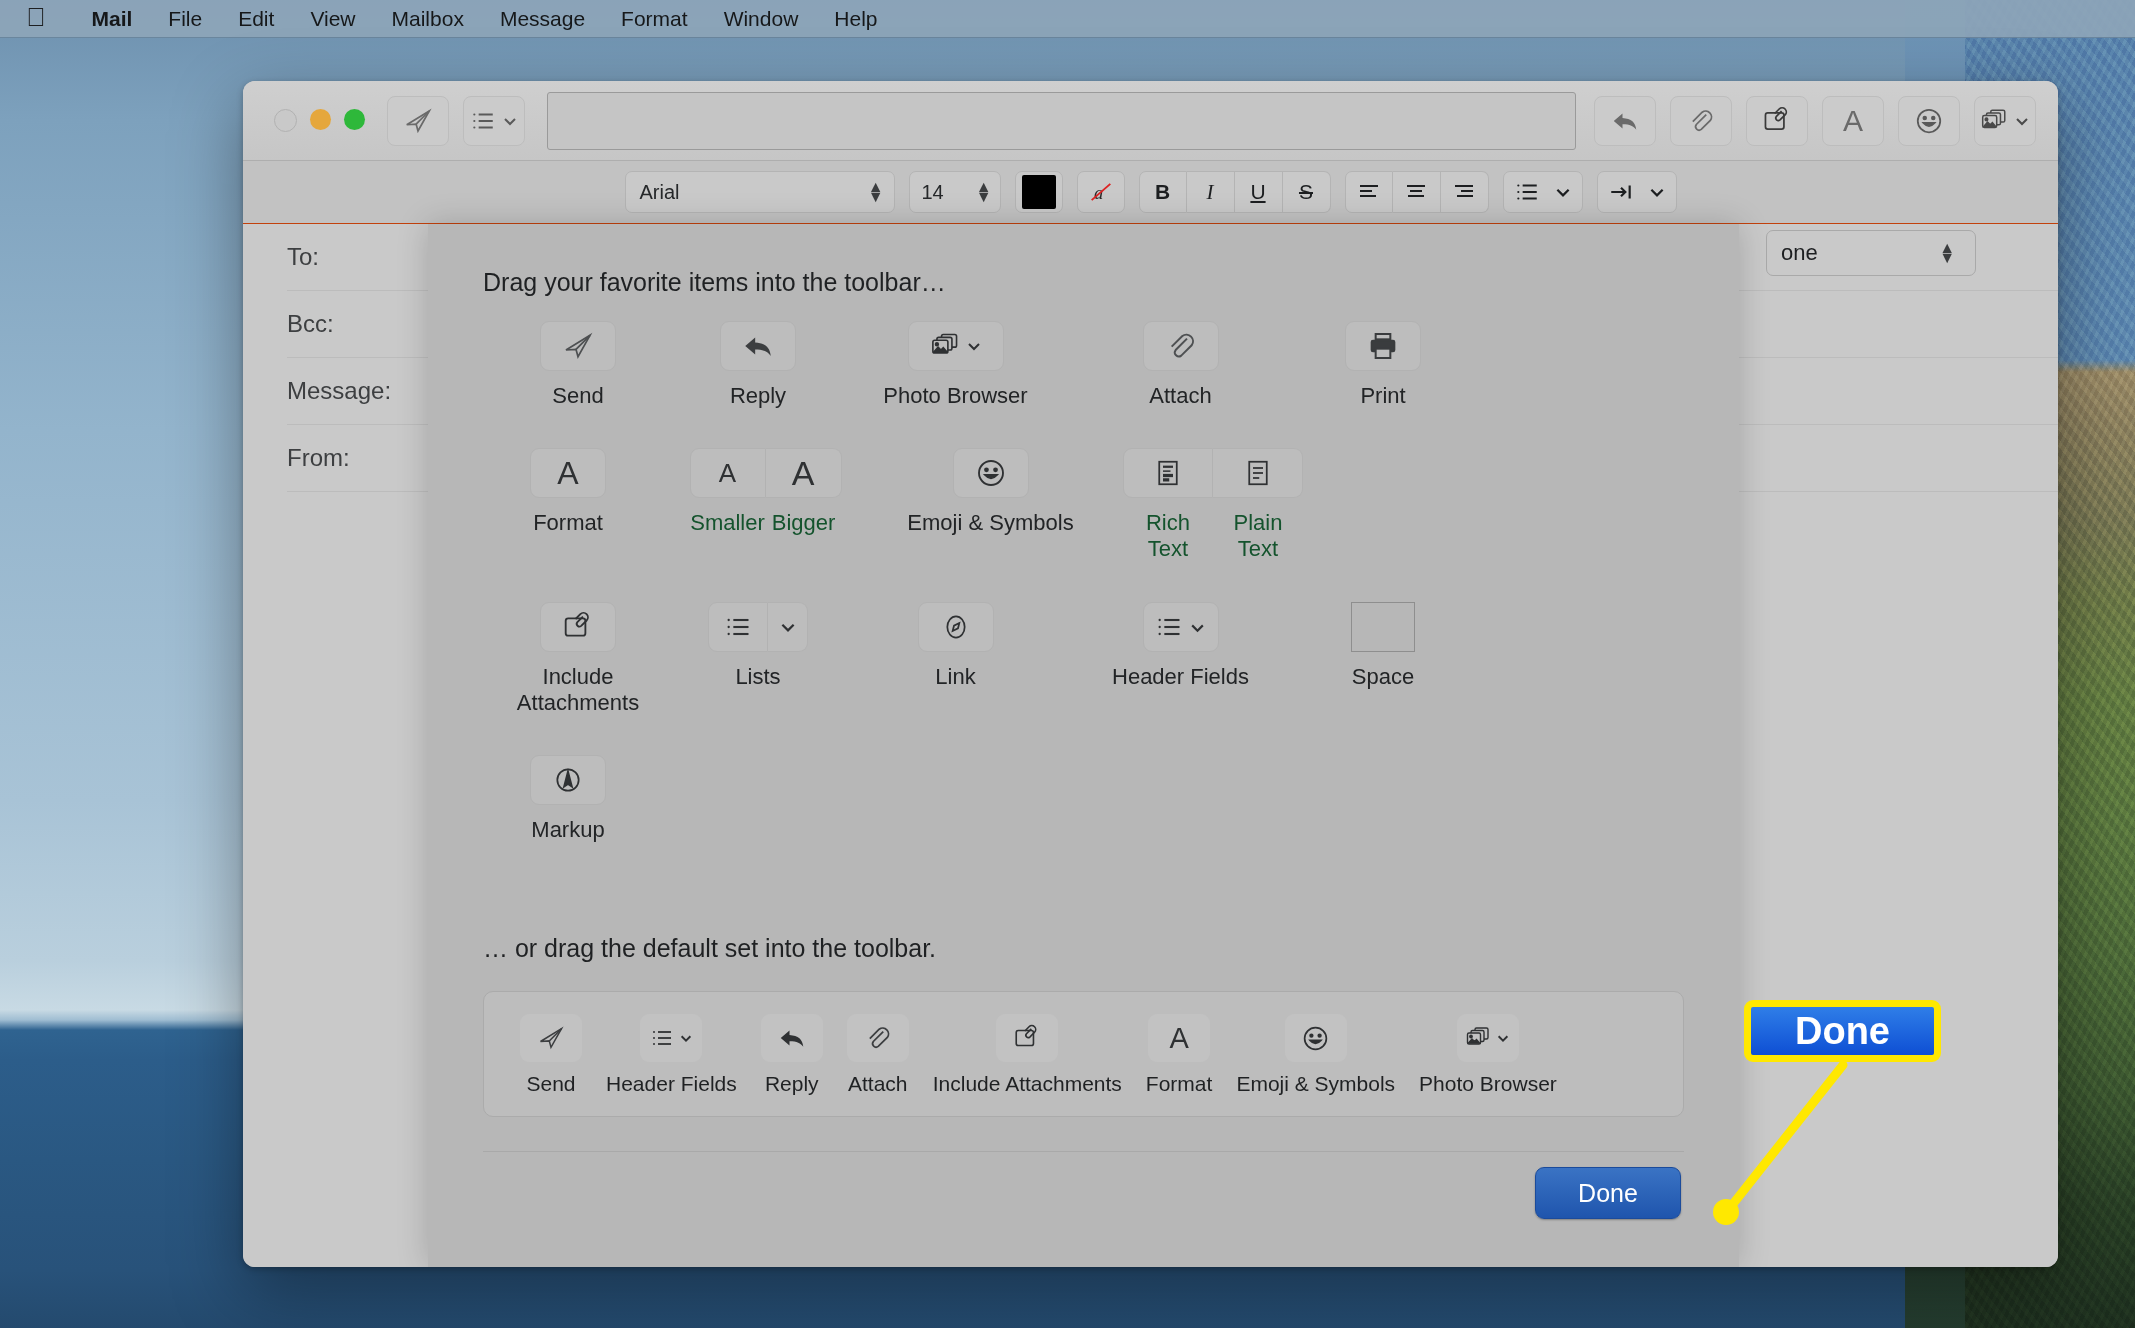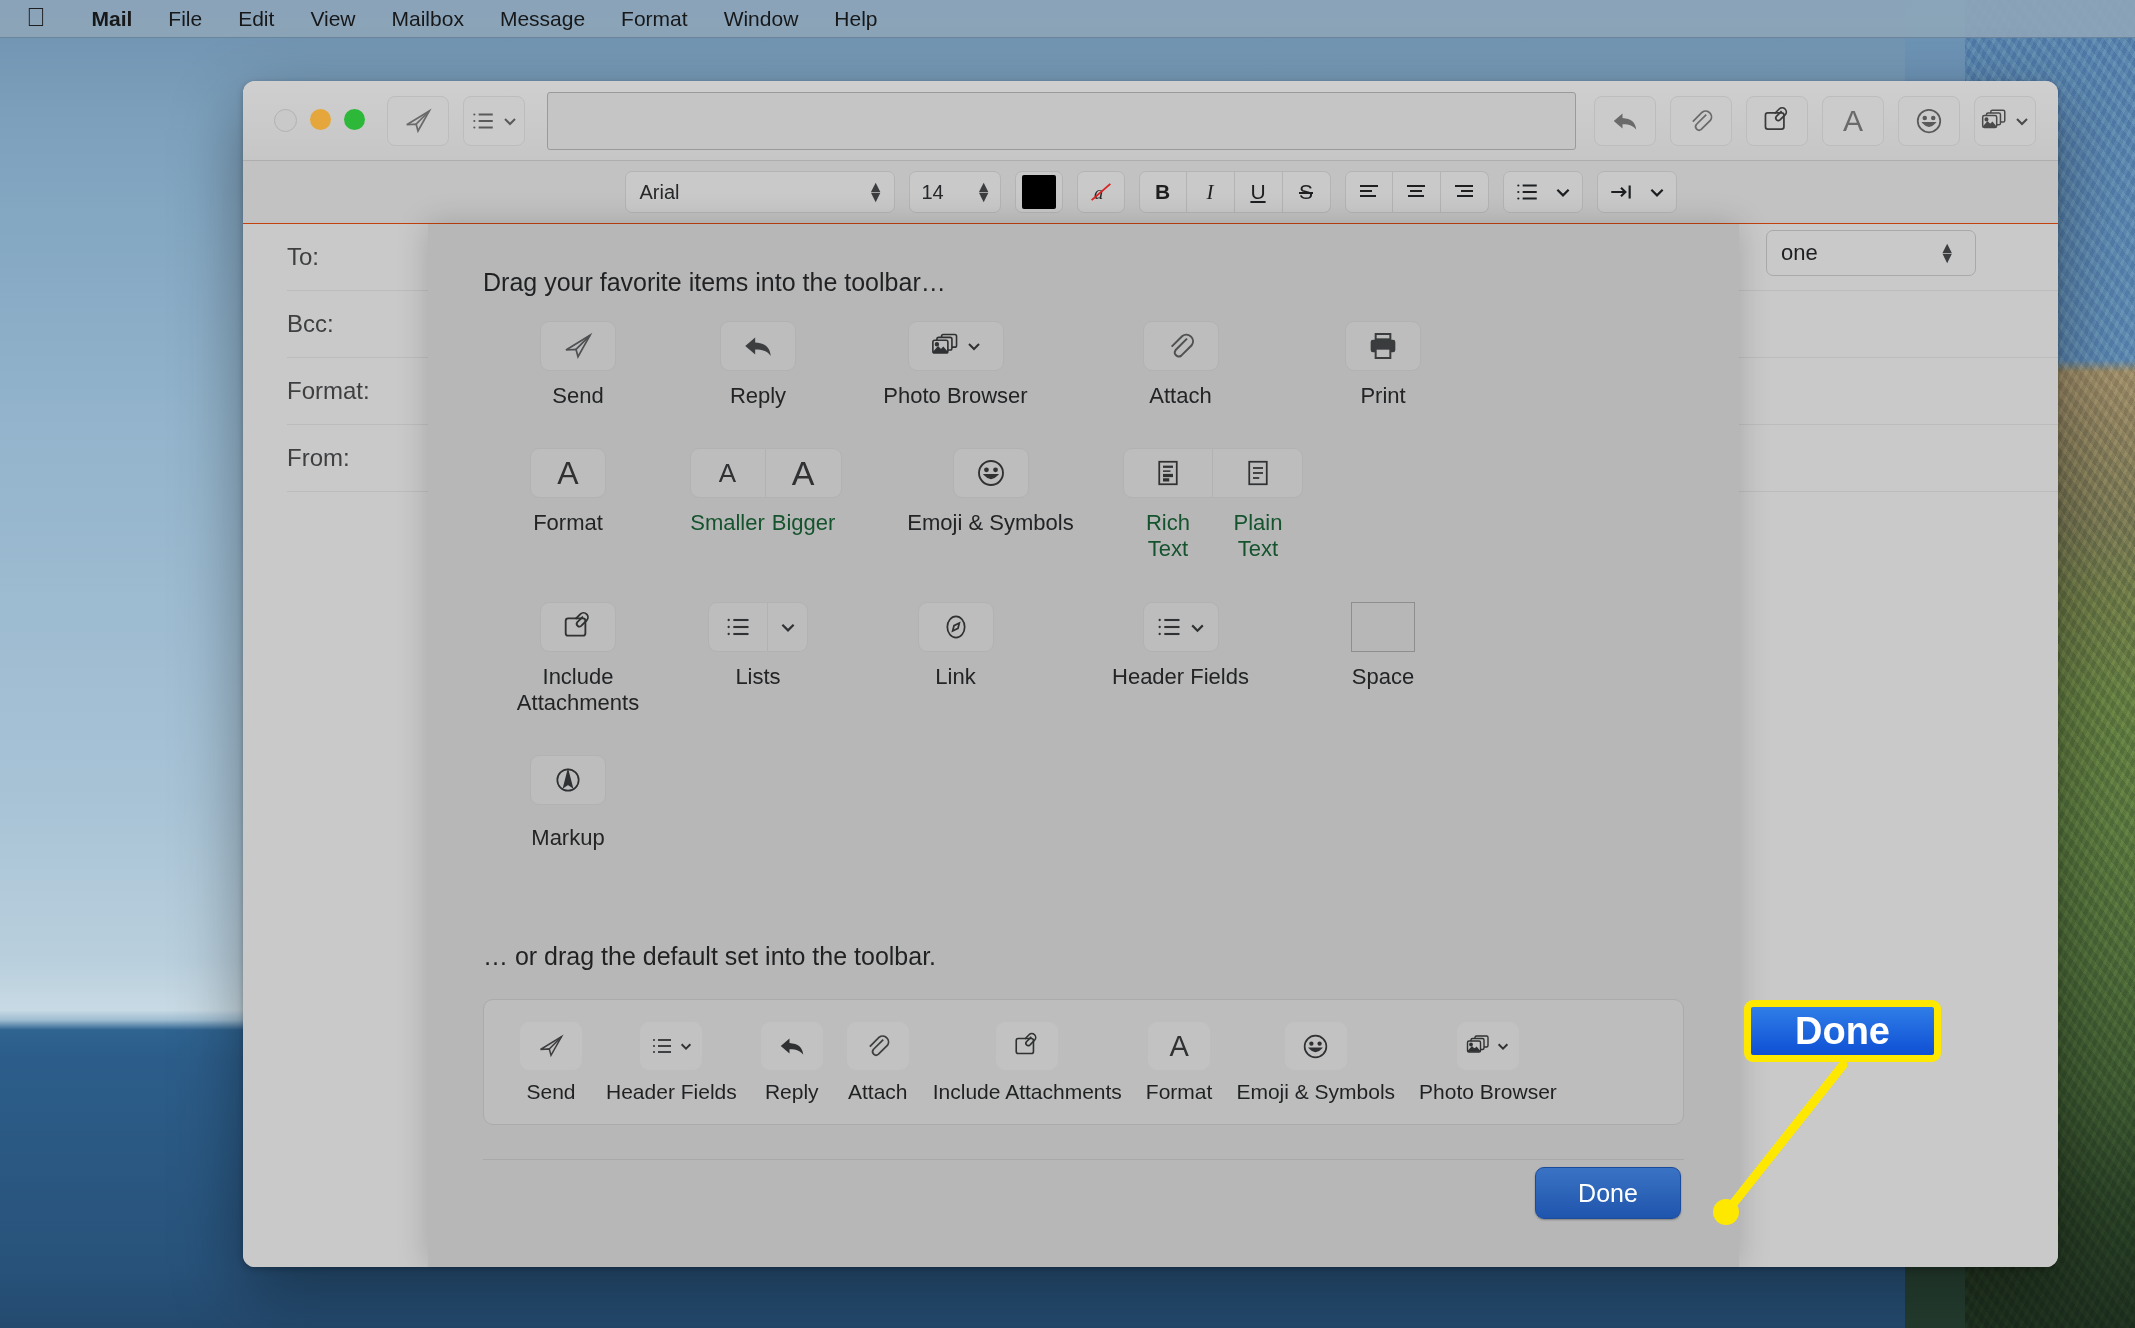--- a/index.html
+++ b/index.html
@@ -531,21 +531,21 @@
 
     <div class="compose">
       <div class="hdrfields">
         <div class="hdrrow">
           <span class="lbl">To:</span>
         </div>
         <div class="hdrrow">
           <span class="lbl">Bcc:</span>
         </div>
         <div class="hdrrow">
-          <span class="lbl">Format:</span>
+          <span class="lbl">Message:</span>
         </div>
         <div class="hdrrow">
           <span class="lbl">From:</span>
           <span class="redacted"></span>
           <span class="redacted2"></span>
           <div class="sigselect">
             <span>one</span>
             <span class="stepper">
                 <span>▲</span>
                 <span>▼</span>
@@ -740,21 +740,21 @@
             <div class="item" style="width:180px;">
               <div class="plainbox">
                 <span></span>
               </div>
               <div class="cap">Space</div>
             </div>
           </div>
 
           <div class="grid-row" style="margin-top:40px;">
 
-            <div class="item" style="width:170px;gap:8px;">
+            <div class="item" style="width:170px;">
               <div class="ibtn">
                 <svg width="32" height="32" viewBox="0 0 24 24" fill="none" stroke="#2f3133" stroke-width="1.3">
                   <circle cx="12" cy="12" r="8"></circle>
                   <path d="M12 5.5 L9 17 L12 15 L15 17 Z" fill="#2f3133"></path>
                 </svg>
               </div>
               <div class="cap">Markup</div>
             </div>
           </div>
 

